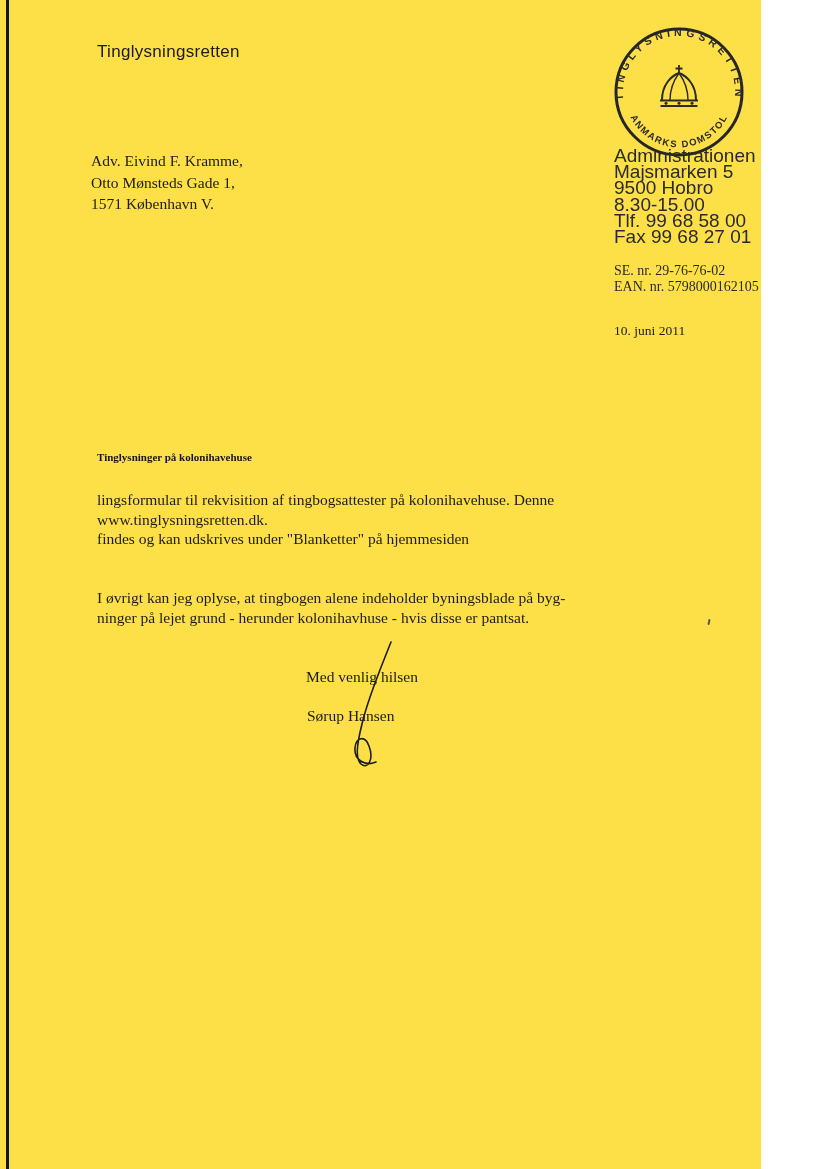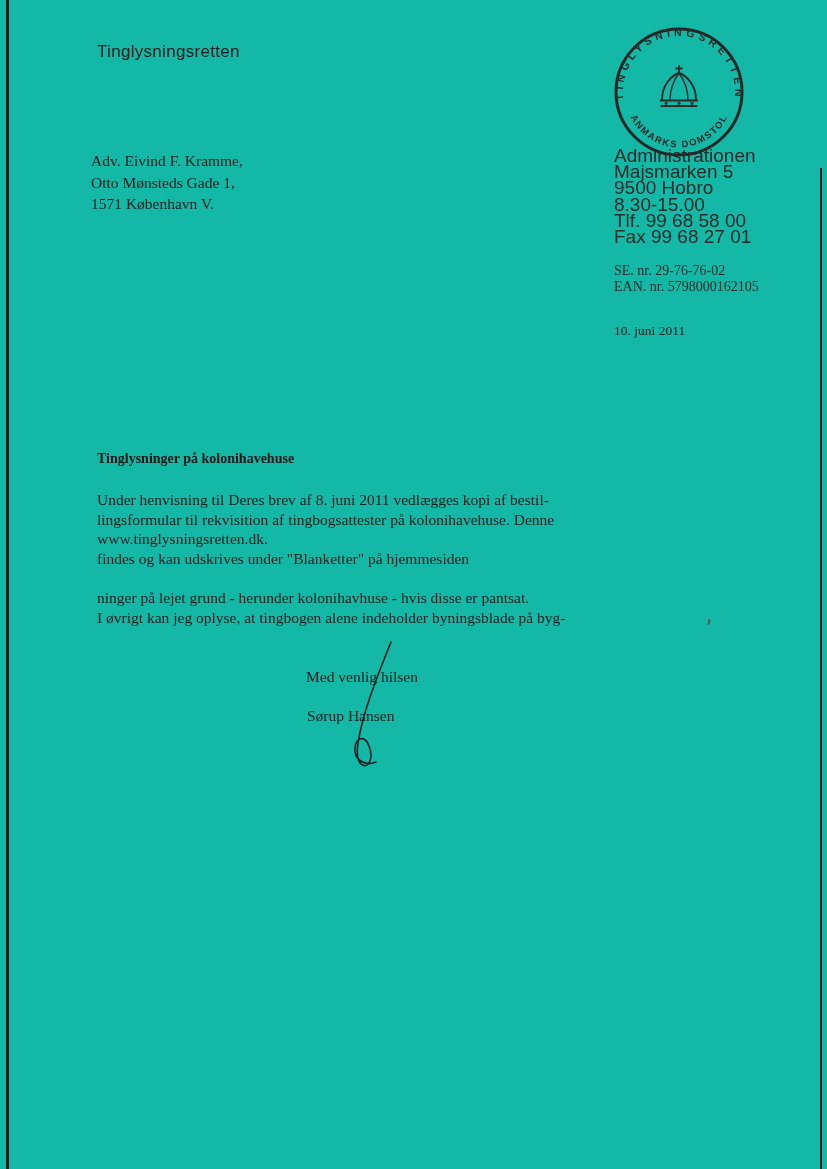--- a/index.html
+++ b/index.html
@@ -3,23 +3,23 @@
 <meta charset="utf-8">
 <style>
   html, body {
     margin: 0;
     padding: 0;
     background: #ffffff;
     font-family: "Liberation Serif", serif;
   }
   .page {
     position: relative;
-    width: 827px;
+    width: 761px;
     height: 1169px;
-    background: #14b8a6;
+    background: #fde047;
     overflow: hidden;
     color: #1c1c1c;
   }
   
   .scan-line-left {
     position: absolute;
     left: 6px; top: 0;
     width: 3px; height: 1169px;
     background: #161616;
   }
@@ -84,21 +84,21 @@
   }
   .letter-date {
     position: absolute;
     left: 614px; top: 323px;
     font-size: 13.5px;
     color: #1c1c1c;
   }
   .body-heading {
     position: absolute;
     left: 97px; top: 451px;
-    font-size: 14px;
+    font-size: 11px;
     font-weight: bold;
     color: #161616;
   }
   .para {
     position: absolute;
     left: 97px;
     font-size: 15.5px;
     line-height: 19.6px;
     color: #1c1c1c;
     width: 520px;
@@ -178,29 +178,28 @@
   <div class="registration">
     <div>SE. nr. 29-76-76-02</div>
     <div>EAN. nr. 5798000162105</div>
   </div>
 
   <div class="letter-date">10. juni 2011</div>
 
   <div class="body-heading">Tinglysninger på kolonihavehuse</div>
 
   <div class="para para1">
-    <div>Under henvisning til Deres brev af 8. juni 2011 vedlægges kopi af bestil-</div>
     <div>lingsformular til rekvisition af tingbogsattester på kolonihavehuse. Denne</div>
     <div>www.tinglysningsretten.dk.</div>
     <div>findes og kan udskrives under "Blanketter" på hjemmesiden</div>
   </div>
 
   <div class="para para2">
+    <div>I øvrigt kan jeg oplyse, at tingbogen alene indeholder byningsblade på byg-</div>
     <div>ninger på lejet grund - herunder kolonihavhuse - hvis disse er pantsat.</div>
-    <div>I øvrigt kan jeg oplyse, at tingbogen alene indeholder byningsblade på byg-</div>
   </div>
 
   <div class="closing">Med venlig hilsen</div>
   <div class="sig-name">Sørup Hansen</div>
 
   <svg class="signature-svg" viewBox="0 0 90 135">
     <path d="M 69,4 C 58,32 46,60 40,86 C 35,106 33,120 39,126 C 46,132 52,121 47,108 C 43,97 34,99 33,110 C 32,121 42,129 54,124" fill="none" stroke="#1e1e1e" stroke-width="1.6" stroke-linecap="round"></path>
   </svg>
 
 </div>

